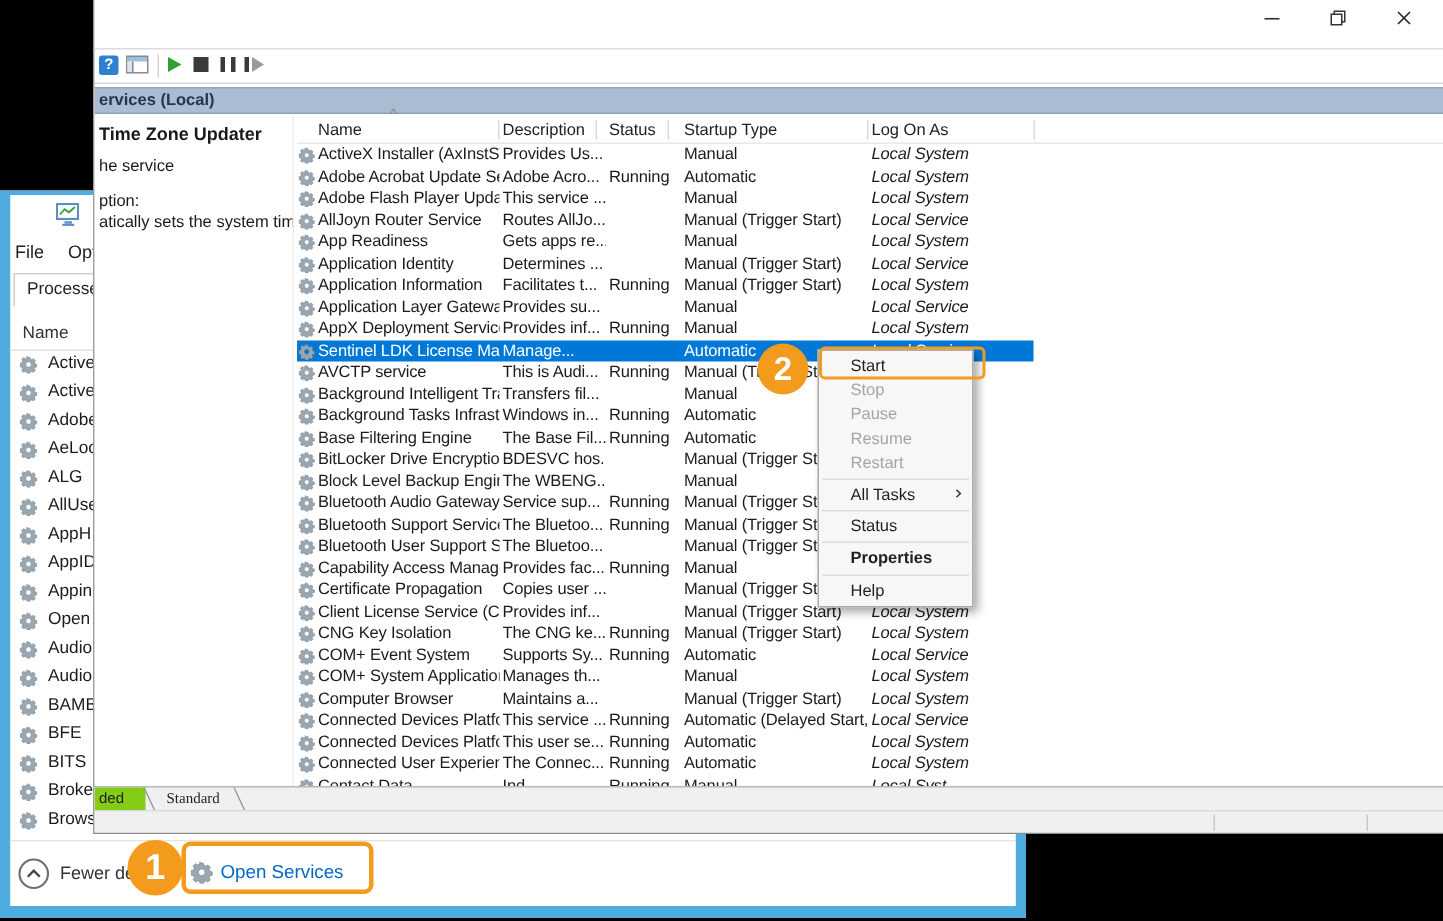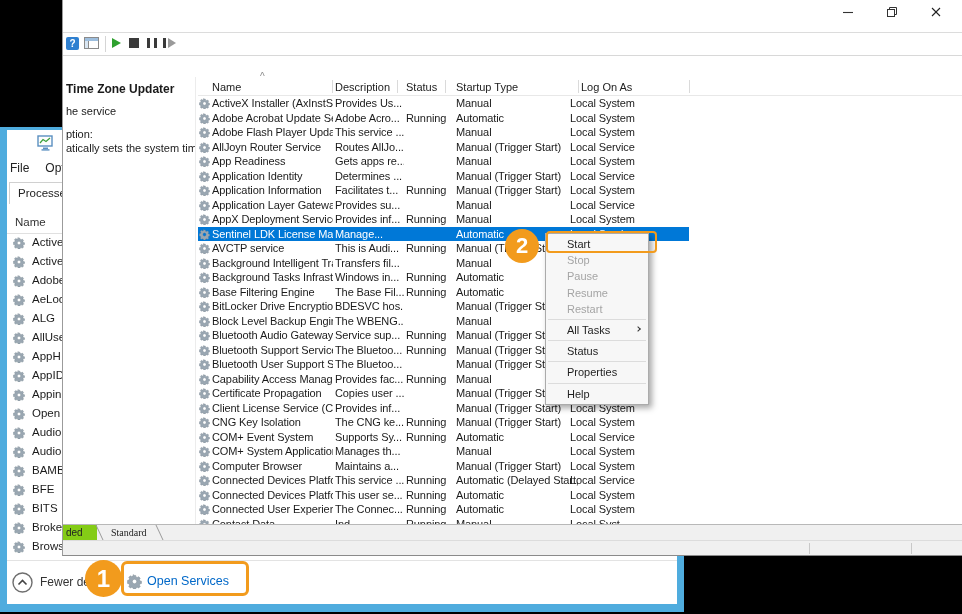--- a/index.html
+++ b/index.html
@@ -65,36 +65,36 @@
   #sort-arrow{position:absolute;left:62px;top:-6px;font-size:10px;color:#8a8a8a;}
   .hsep{position:absolute;top:3px;width:1px;height:13px;background:#dadada;}
   #svc-header-line{position:absolute;left:135px;top:95px;width:765px;height:1px;background:#e8e8e8;}
 
   #svc-rows{position:absolute;left:135px;top:96px;width:765px;height:428px;overflow:hidden;background:#fff;}
   .svc-row{position:relative;height:14.5px;width:491px;white-space:nowrap;font-size:11px;letter-spacing:-0.1px;color:#1b1b1b;}
   .svc-row.selected{background:#0078D7;color:#fff;}
   .svc-row .gear{position:absolute;left:1px;top:2px;width:11px;height:11px;}
   .svc-row .c{position:absolute;top:1px;overflow:hidden;}
   .c-name{left:14px;width:121px;} .c-desc{left:137px;width:69px;} .c-status{left:208px;width:48px;}
-  .c-startup{left:258px;width:124px;} .c-logon{left:372px;width:105px;}
+  .c-startup{left:258px;width:124px;} .c-logon{left:383px;width:105px;font-style:italic;}
 
   #svc-tabbar{position:absolute;left:0;top:524px;width:100%;height:16px;background:#f0f0f0;border-top:1px solid #b8b8b8;}
   .mmc-tab{position:absolute;top:0;height:15px;font-size:10px;color:#222;padding-top:2px;}
   #tab-extended{left:0;width:34px;background:#84cc16;padding-left:3px;}
   #tab-standard{left:42px;width:52px;padding-left:6px;font-family:Liberation Serif, serif;}
   .tab-slant{position:absolute;top:0;width:1px;height:15px;background:#999;transform:skewX(25deg);}
   #svc-statusbar{position:absolute;left:0;top:540px;width:100%;height:16px;background:#f0f0f0;border-top:1px solid #dcdcdc;}
   .sb-sep{position:absolute;top:2px;width:1px;height:11px;background:#c8c8c8;}
 
   
   #context-menu{position:absolute;left:545px;top:233px;width:104px;background:#f7f7f7;
     border:1px solid #ababab;box-shadow:3px 3px 6px rgba(0,0,0,.35);z-index:20;padding:2px 0;}
   .cm-item{position:relative;height:16.2px;line-height:16.2px;padding-left:21px;font-size:11px;color:#1f1f1f;white-space:nowrap;}
   .cm-item.disabled{color:#a5a5a5;}
-  .cm-item.bold{font-weight:normal;}
+  .cm-item.bold{font-weight:bold;}
   .cm-sep{height:1px;background:#dcdcdc;margin:2px 2px;}
   .cm-arrow{position:absolute;right:8px;top:5.5px;width:4px;height:4px;border-top:1.2px solid #333;border-right:1.2px solid #333;transform:rotate(45deg);}
 
   
   .badge{position:absolute;background:#F29B1D;border-radius:50%;color:#fff;font-weight:bold;
     display:flex;align-items:center;justify-content:center;z-index:30;}
   #badge1{left:85px;top:560px;width:37px;height:37px;font-size:24px;}
   #badge2{left:505px;top:229px;width:34px;height:34px;font-size:22px;}
   .ann-rect{position:absolute;border:3px solid #F29B1D;border-radius:6px;z-index:29;}
   #rect-open{left:121px;top:561px;width:128px;height:35px;}
@@ -276,20 +276,21 @@
         </span>
       <span class="tb" id="tb-sep"></span>
       <span class="tb" id="tb-play"></span>
       <span class="tb" id="tb-stop"></span>
       <span class="tb" id="tb-pause"></span>
       <span class="tb" id="tb-step">
           <i></i>
           <b></b>
         </span>
     </div>
+    <div id="svc-band">ervices (Local)</div>
 
     <div id="svc-leftpanel">
       <div id="lp-title">Time Zone Updater</div>
       <div id="lp-line1">he service</div>
       <div id="lp-line2">ption:</div>
       <div id="lp-line3">atically sets the system time</div>
     </div>
 
     <div id="svc-header">
       <span class="h" id="h-name">Name</span>

